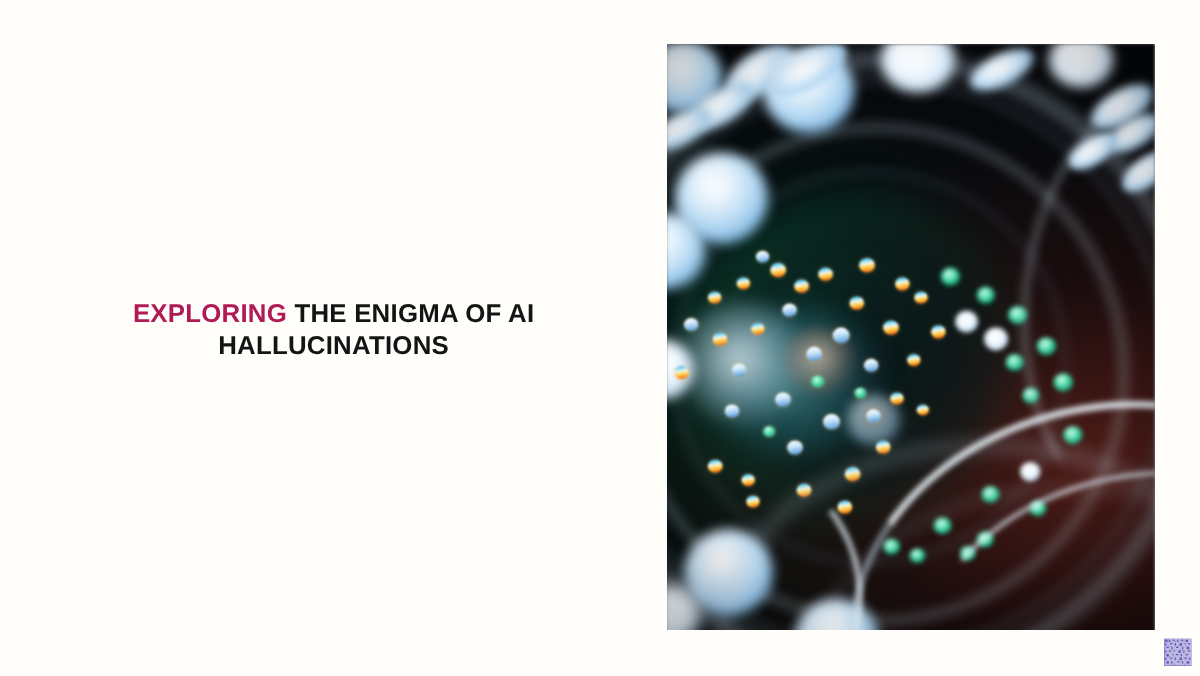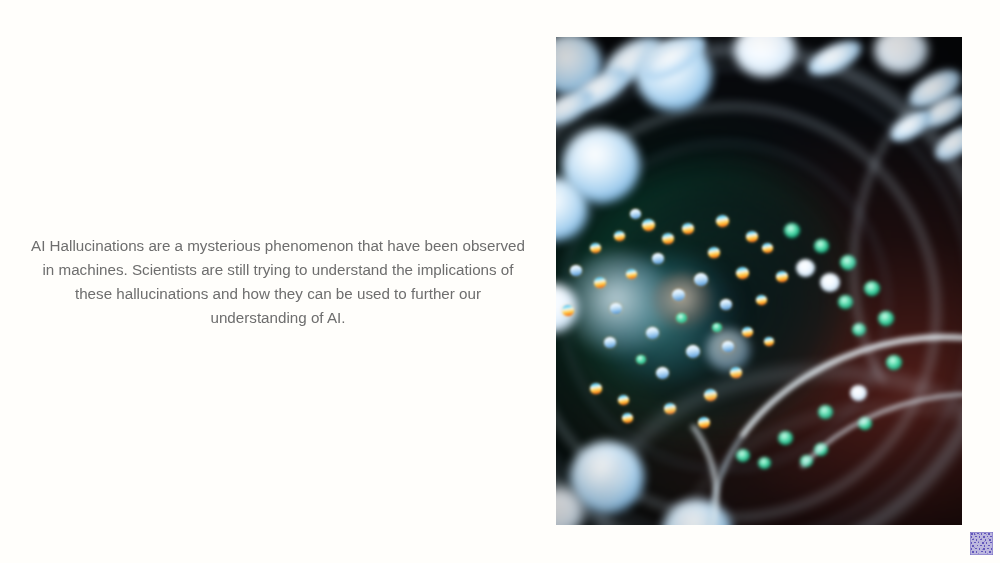--- a/index.html
+++ b/index.html
@@ -286,22 +286,24 @@
   }
   .watermark svg { display: block; }
 </style>
 </head>
 <body>
 
 <div class="slide">
 
   <div class="text-col">
 
-
-    <p class="body-copy">AI Hallucinations are a mysterious phenomenon that have been observed in machines. Scientists are still trying to understand the implications of these hallucinations and how they can be used to further our understanding of AI.</p>
+    <h1 class="headline">
+      <span class="hl-accent">EXPLORING</span><span class="hl-rest"> THE ENIGMA OF AI HALLUCINATIONS</span>
+    </h1>
+
 
   </div>
 
   <div class="photo-frame">
     <div class="photo-canvas">
 
       <div class="layer-base"></div>
 
       <div class="core-green"></div>
       <div class="core-dark"></div>

